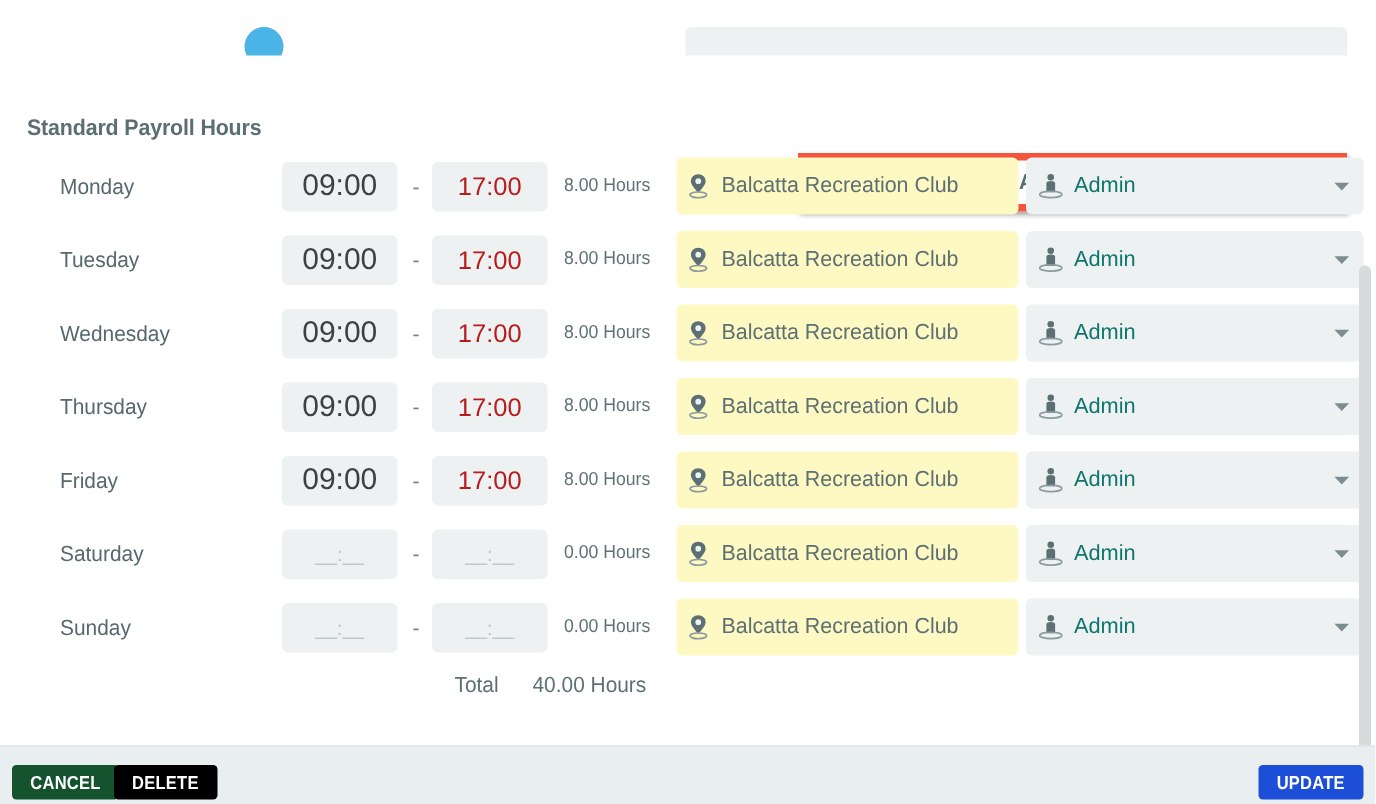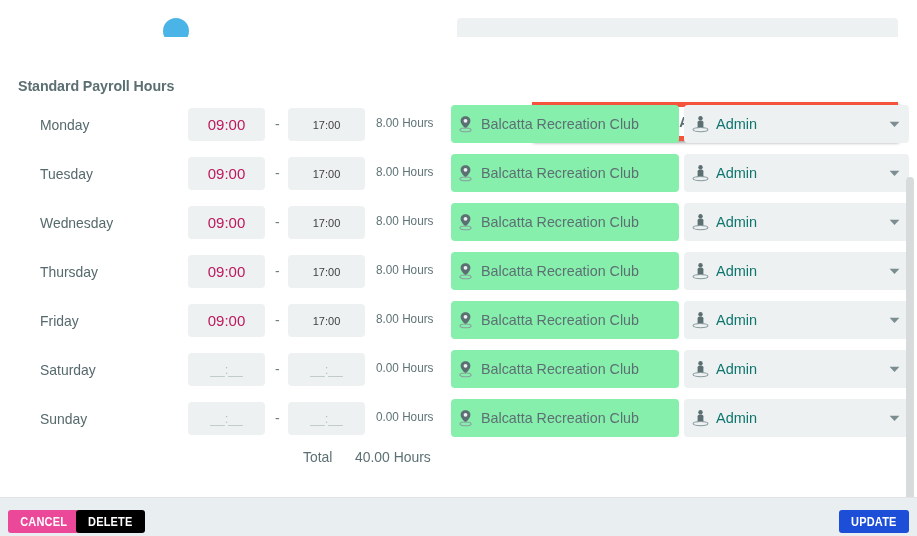--- a/index.html
+++ b/index.html
@@ -131,54 +131,54 @@
     white-space: nowrap;
     transform: scaleX(0.96);
     transform-origin: left center;
   }
   .time-in {
     position: absolute; left: 167px; top: 8px;
     width: 77px; height: 33px;
     background: #edf1f2;
     border: none; border-radius: 4px;
     text-align: center;
-    font-size: 15px;
-    color: #be185d;
+    font-size: 20px;
+    color: #404040;
     font-family: "Liberation Sans", sans-serif;
     outline: none;
   }
   .time-in.empty { color: #b8c3c5; font-size: 13px; }
   .dash {
     position: absolute; left: 254px; top: 16px;
     font-size: 14px; color: #6d8084;
   }
   .time-out {
     position: absolute; left: 267px; top: 8px;
     width: 77px; height: 33px;
     background: #edf1f2;
     border: none; border-radius: 4px;
     text-align: center;
-    font-size: 11px;
-    color: #404040;
+    font-size: 17px;
+    color: #b91c1c;
     font-family: "Liberation Sans", sans-serif;
     outline: none;
   }
   .time-out.empty { color: #b8c3c5; font-size: 13px; }
   .hours-text {
     position: absolute; left: 355px; top: 16px;
     font-size: 12.5px;
     color: #5f7376;
     white-space: nowrap;
     transform: scaleX(0.94);
     transform-origin: left center;
   }
   .loc-box {
     position: absolute; left: 430px; top: 5px;
     width: 228px; height: 38px;
-    background: #86efac;
+    background: #fef9c3;
     border-radius: 4px;
     display: flex; align-items: center;
     overflow: hidden;
     cursor: pointer;
   }
   .loc-icon { width: 28px; flex: 0 0 28px; display: flex; justify-content: center; }
   .loc-text {
     font-size: 14.5px; color: #5c7073;
     white-space: nowrap;
     margin-left: 2px;
@@ -253,21 +253,21 @@
     font-size: 12.5px;
     font-weight: bold;
     letter-spacing: 0.2px;
     font-family: "Liberation Sans", sans-serif;
     cursor: pointer;
     padding: 0 9px;
     transform-origin: center;
     white-space: nowrap;
   }
   .btn span { display: inline-block; transform: scaleX(0.88); }
-  .btn-cancel { left: 8px; top: 12px; background: #ec4899; }
+  .btn-cancel { left: 8px; top: 12px; background: #14532d; }
   .btn-delete { left: 76px; top: 12px; background: #000000; }
   .btn-update { right: 8px; top: 12px; background: #1d4ed8; }
 </style>
 </head>
 <body>
 
 <div id="app">
 
   <div class="clipped-avatar"></div>
   <div class="clipped-field"></div>

